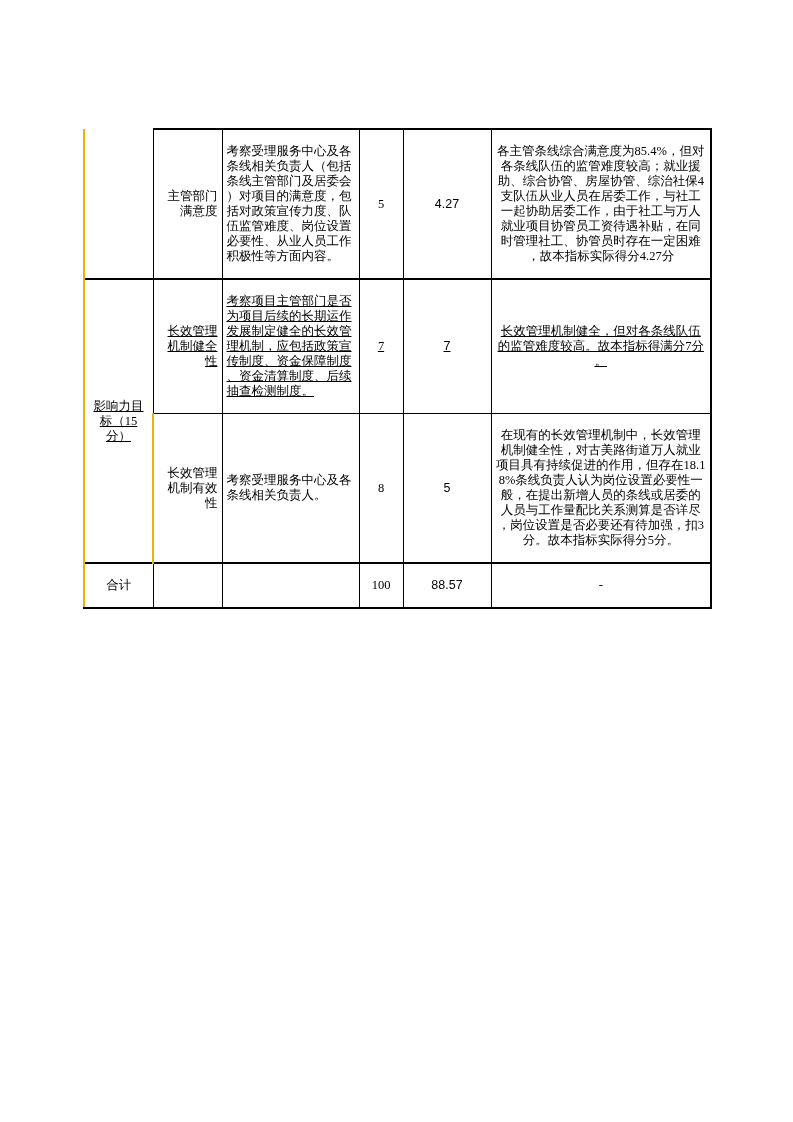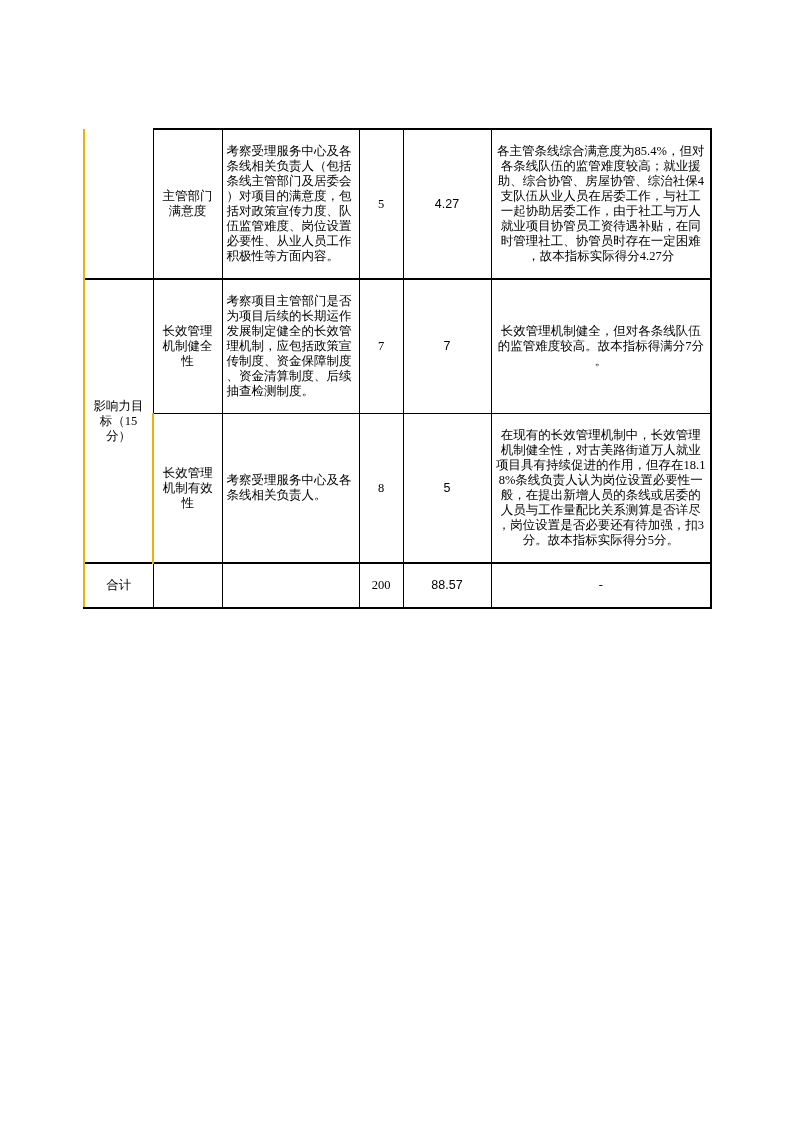--- a/index.html
+++ b/index.html
@@ -27,30 +27,30 @@
     line-height: 15px;
     padding: 14px 4px;
     color: #000000;
     overflow: hidden;
   }
   
   table.eval td:first-child { border-left: 2px solid #eab308; }
   table.eval td:last-child  { border-right: 2px solid #000000; border-radius: 28px; }
   tr.r0 td { border-top: 2px solid #000000; }
   tr.r0 td.cat { border-top: none; }        
-  tr.r1 td { border-top: 2px solid #000000; }
+  tr.r1 td { border-top: 2px solid #000000; text-decoration: underline; }
   tr.total td { border-top: 2px solid #000000; border-bottom: 2px solid #000000; }
 
   tr.r0 { height: 147px; }
   tr.r1 { height: 107px; }
   tr.r2 { height: 128px; }
   tr.total { height: 45px; }
 
   td.cat   { text-align: center; }
-  td.ind   { text-align: center; padding: 2px 3px; }
+  td.ind   { text-align: right; padding: 2px 3px; }
   td.desc  { text-align: left; word-break: break-all; line-break: anywhere; }
   td.wt    { text-align: center; font-size: 13px; }
   td.score { text-align: center; font-family: "Liberation Sans", "DejaVu Sans", sans-serif; font-size: 13px; margin-top: 7px; }
   td.cmt   { text-align: center; word-break: break-all; line-break: anywhere; padding: 2px 5px; }
 </style>
 </head>
 <body>
 
 <div class="page">
   <table class="eval">
@@ -83,19 +83,19 @@
         <td class="ind">长效管理机制有效性</td>
         <td class="desc">考察受理服务中心及各条线相关负责人。</td>
         <td class="wt">8</td>
         <td class="score">5</td>
         <td class="cmt">在现有的长效管理机制中，长效管理机制健全性，对古美路街道万人就业项目具有持续促进的作用，但存在18.18%条线负责人认为岗位设置必要性一般，在提出新增人员的条线或居委的人员与工作量配比关系测算是否详尽，岗位设置是否必要还有待加强，扣3分。故本指标实际得分5分。</td>
       </tr>
       <tr class="total">
         <td class="cat">合计</td>
         <td class="ind"></td>
         <td class="desc"></td>
-        <td class="wt">200</td>
+        <td class="wt">100</td>
         <td class="score">88.57</td>
         <td class="cmt">-</td>
       </tr>
     </tbody>
   </table>
 </div>
 
 </body></html>

